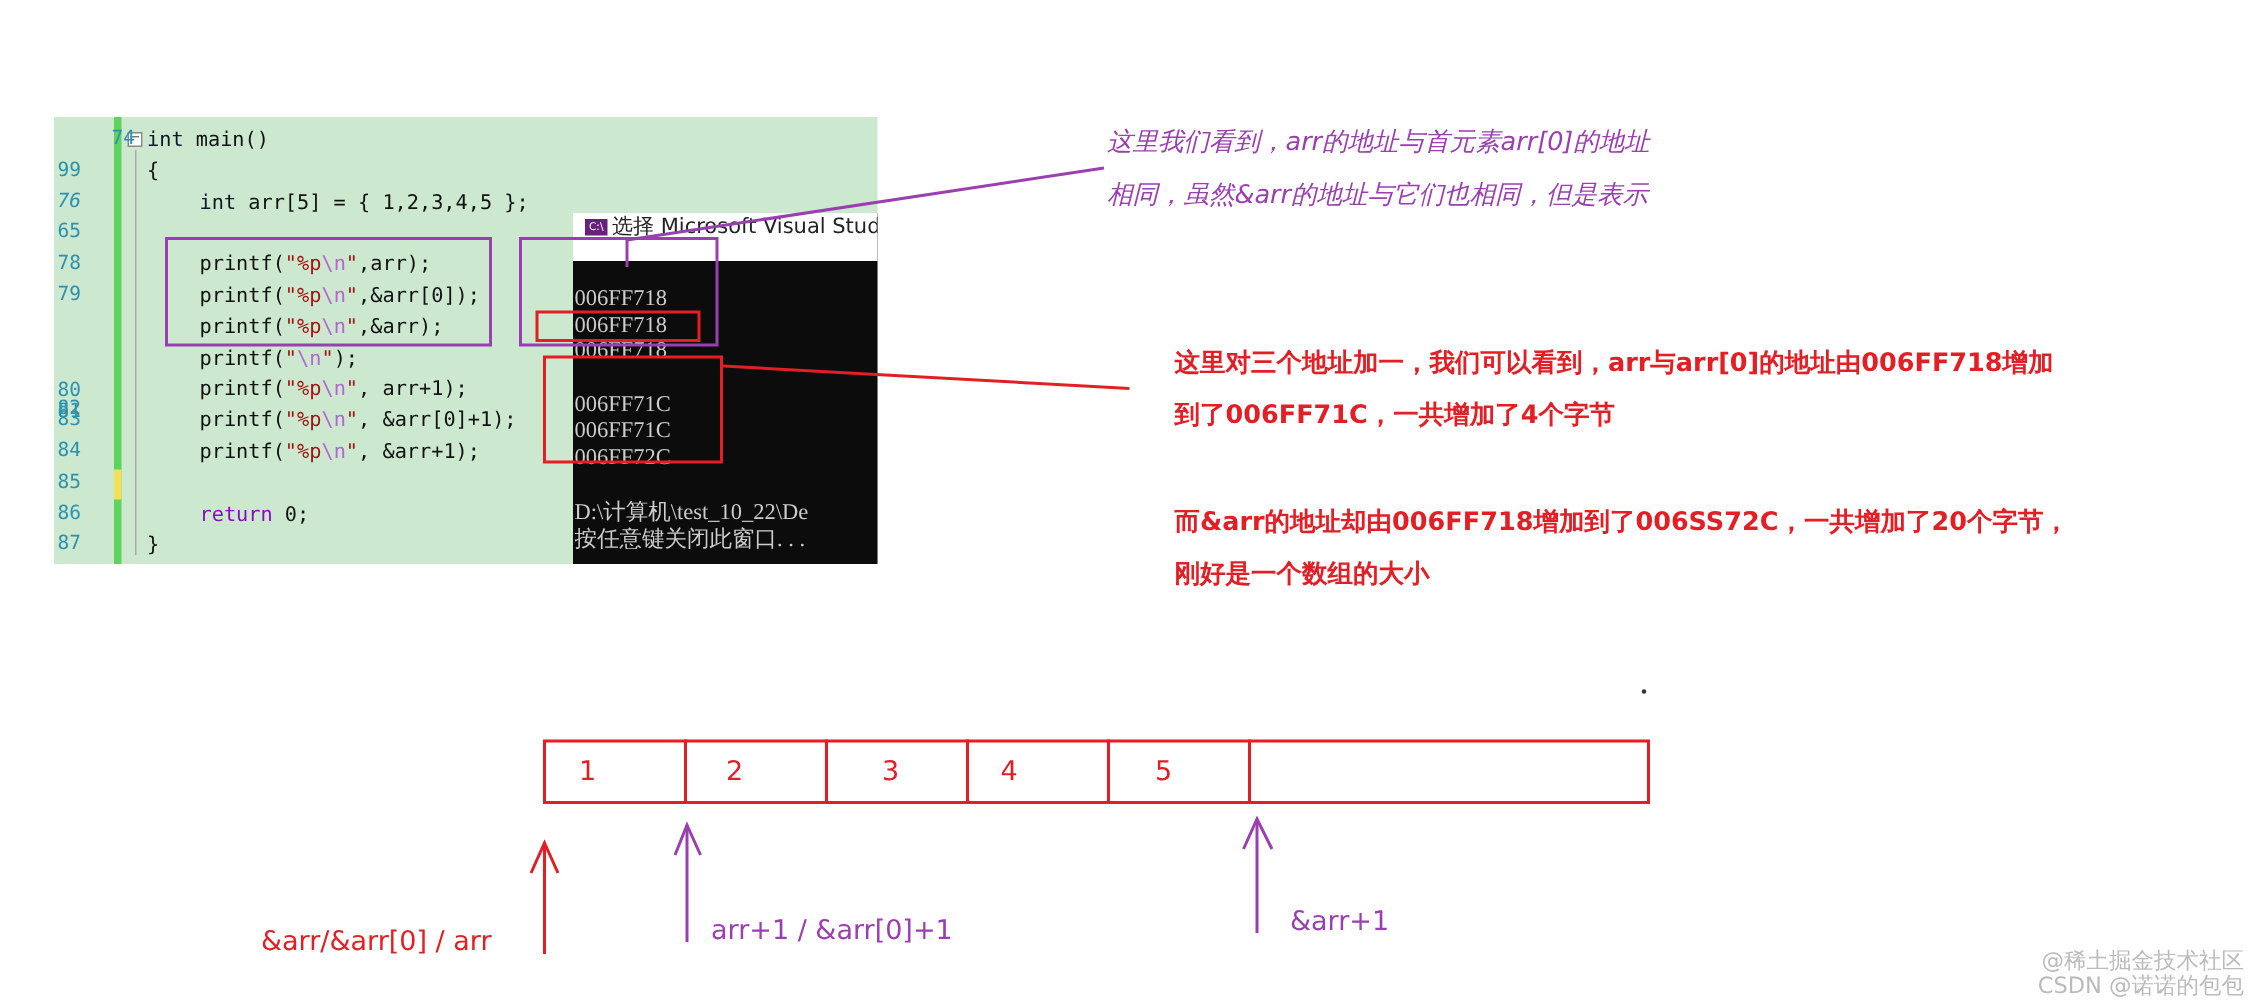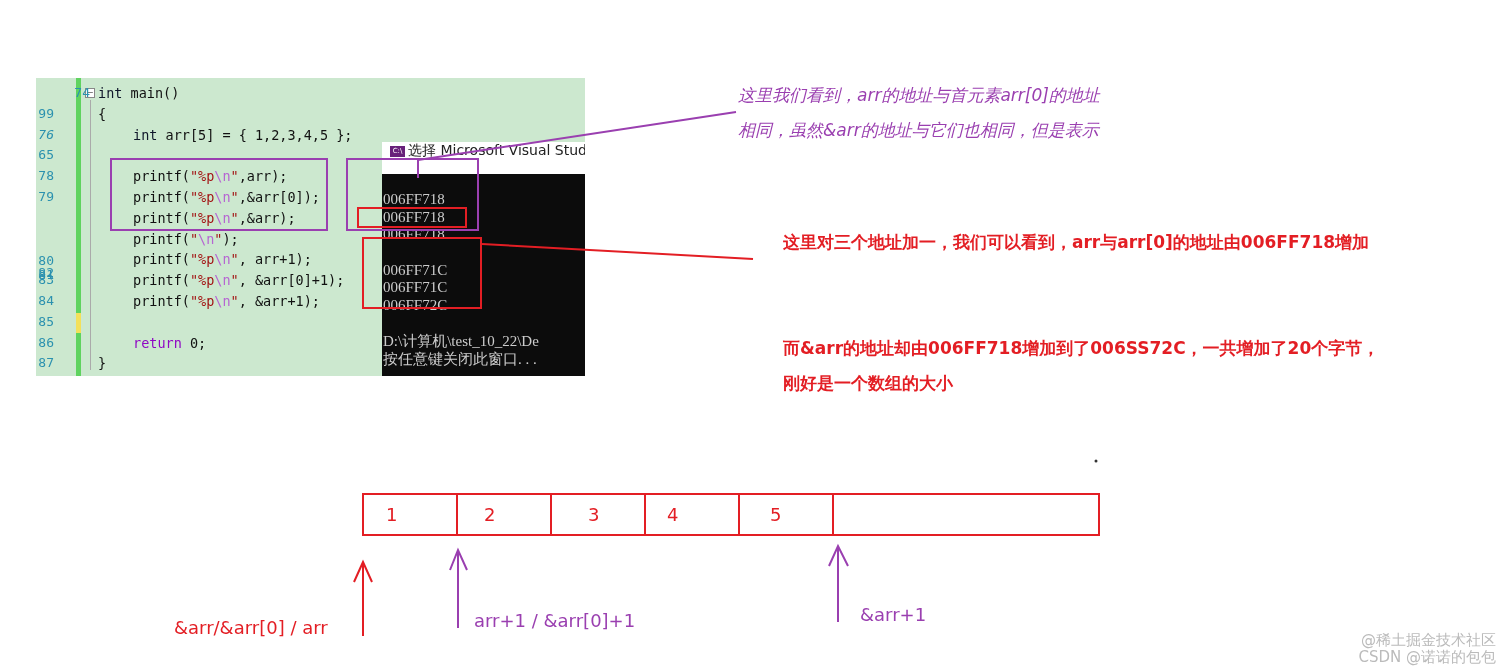--- a/index.html
+++ b/index.html
@@ -117,20 +117,21 @@
   </g>
   <circle cx="1096" cy="461" r="1.5" fill="#333"></circle>
 </svg>
 
 <div class="abs purple-text" style="left:738px;top:78px;">
   <div>这里我们看到，arr的地址与首元素arr[0]的地址</div>
   <div>相同，虽然&amp;arr的地址与它们也相同，但是表示</div>
 </div>
 <div class="abs red-text" style="left:783px;top:225px;">
   <div>这里对三个地址加一，我们可以看到，arr与arr[0]的地址由006FF718增加</div>
+  <div>到了006FF71C，一共增加了4个字节</div>
 </div>
 <div class="abs red-text" style="left:783px;top:331px;">
   <div>而&amp;arr的地址却由006FF718增加到了006SS72C，一共增加了20个字节，</div>
   <div>刚好是一个数组的大小</div>
 </div>
 
 <div class="cell" style="left:362px;width:96px;">
     <span style="left:22px">1</span>
   </div>
 <div class="cell" style="left:456px;width:96px;">

